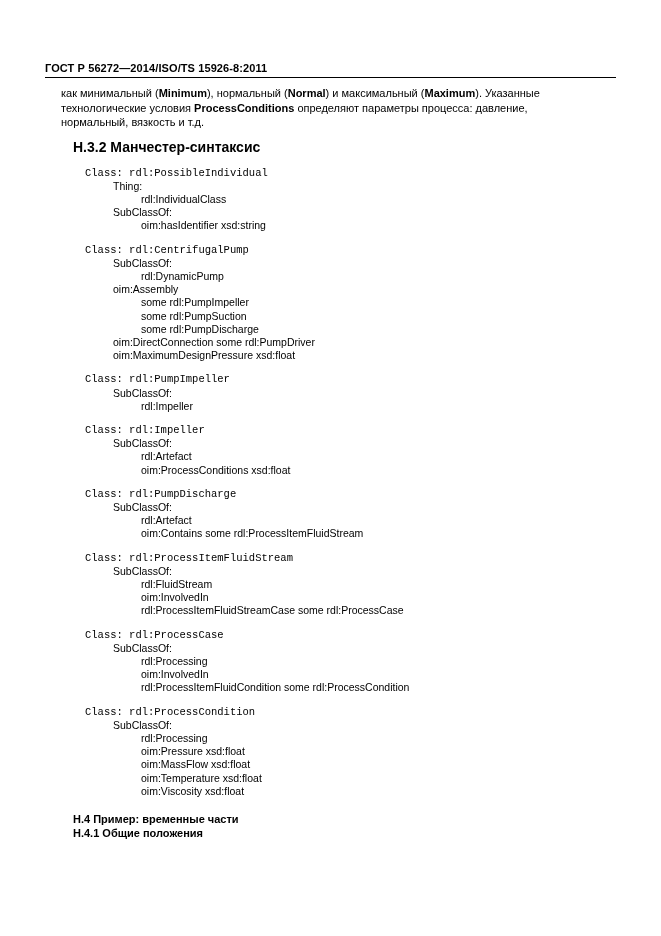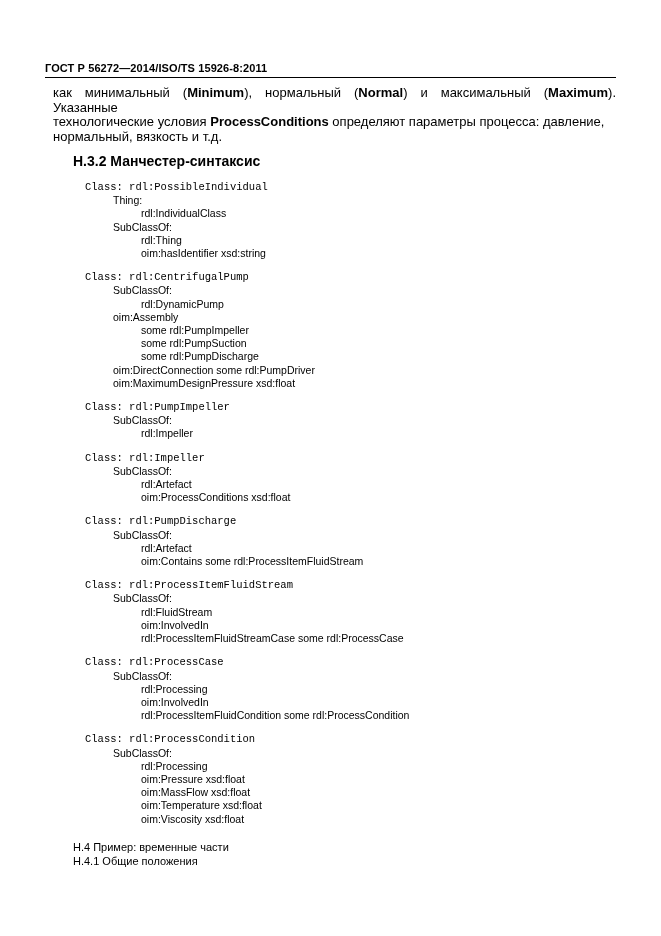--- a/index.html
+++ b/index.html
@@ -27,24 +27,24 @@
     margin-top: 62px;
     letter-spacing: 0.1px;
   }
   .hrule {
     border: none;
     border-top: 1px solid #000;
     margin: 3px 0 8px 0;
     height: 0;
   }
   .para {
-    font-size: 13px;
+    font-size: 11px;
     text-align: justify;
     line-height: 14.5px;
-    margin: 0 0 2px 8px;
+    margin: 0 0 2px 16px;
   }
   .para b { font-weight: bold; }
   .section-head {
     font-size: 14px;
     font-weight: bold;
     margin: 9px 0 0 0;
     padding-left: 28px;
   }
   .code-block {
     font-size: 10.5px;
@@ -61,21 +61,21 @@
     line-height: 13.2px;
   }
   .i1 { padding-left: 40px; font-family: Liberation Mono, monospace; }
   .i2 { padding-left: 68px; }
   .i3 { padding-left: 96px; }
   .tail-heads {
     margin-top: 14px;
   }
   .tail-heads .h {
     font-size: 11px;
-    font-weight: normal;
+    font-weight: bold;
     padding-left: 28px;
     line-height: 14px;
   }
   .tail-para {
     font-size: 11px;
     text-align: justify;
     line-height: 14.5px;
     margin-top: 4px;
   }
   .tail-para .indent { display: inline-block; width: 26px; }
@@ -98,21 +98,20 @@
 
   <div class="section-head">Н.3.2 Манчестер-синтаксис</div>
 
   <div class="code-block">
 
     <div class="code-group">
       <div class="code-line i1">Class: rdl:PossibleIndividual</div>
       <div class="code-line i2">Thing:</div>
       <div class="code-line i3">rdl:IndividualClass</div>
       <div class="code-line i2">SubClassOf:</div>
-      <div class="code-line i3">rdl:Thing</div>
       <div class="code-line i3">oim:hasIdentifier xsd:string</div>
     </div>
 
     <div class="code-group">
       <div class="code-line i1">Class: rdl:CentrifugalPump</div>
       <div class="code-line i2">SubClassOf:</div>
       <div class="code-line i3">rdl:DynamicPump</div>
       <div class="code-line i2">oim:Assembly</div>
       <div class="code-line i3">some rdl:PumpImpeller</div>
       <div class="code-line i3">some rdl:PumpSuction</div>

